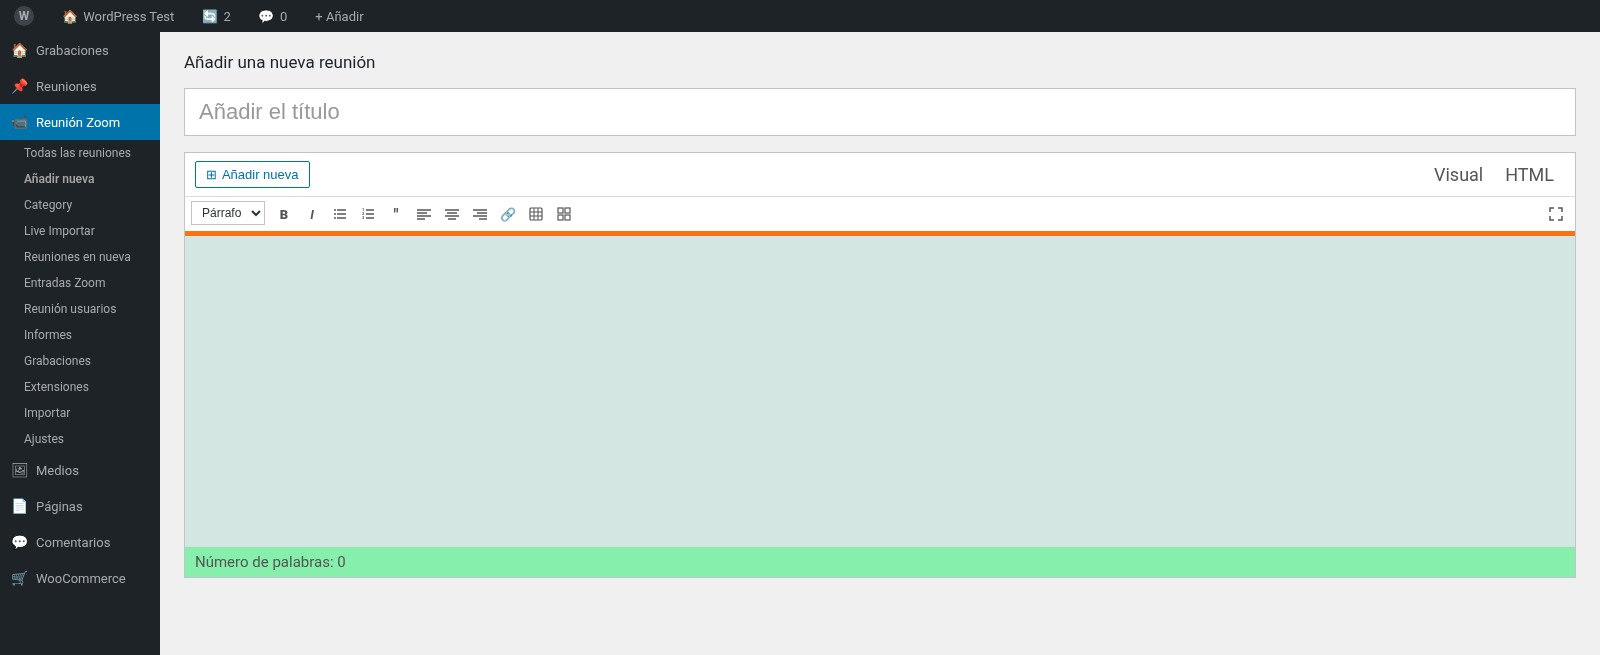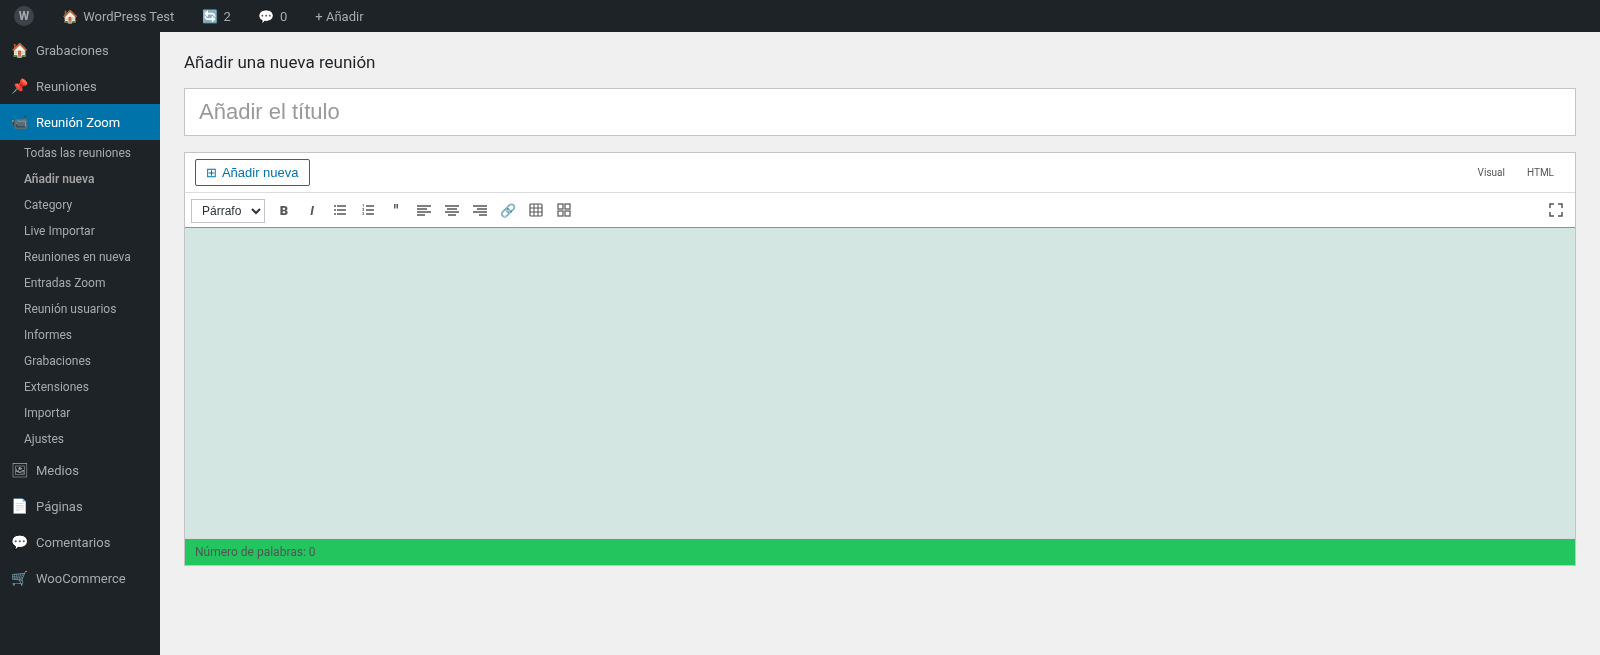--- a/index.html
+++ b/index.html
@@ -120,33 +120,33 @@
       font-size: 13px;
       cursor: pointer;
       border-radius: 2px;
     }
     .editor-tabs {
       display: flex;
       gap: 0;
     }
     .editor-tab {
       padding: 4px 10px;
-      font-size: 10px;
+      font-size: 18px;
       cursor: pointer;
       color: #555;
       border: 1px solid transparent;
     }
     .editor-tab.active { color: #555; }
 
     
     .editor-toolbar {
       display: flex;
-      align-items: flex-end;
+      align-items: flex-start;
       padding: 4px 6px;
-      border-bottom: 1px solid #f97316;
+      border-bottom: 5px solid #f97316;
       gap: 2px;
       background: #fff;
     }
     .toolbar-select {
       padding: 3px 6px;
       font-size: 12px;
       border: 1px solid #c3c4c7;
       background: #fff;
       color: #2c3338;
       cursor: pointer;
@@ -175,23 +175,23 @@
     .editor-content {
       background: #d4e6e1;
       min-height: 300px;
       height: 310px;
     }
 
     
     .editor-footer {
       border-top: 1px solid #dcdcde;
       padding: 6px 10px;
-      font-size: 12px;
+      font-size: 15px;
       color: #555;
-      background: #22c55e;
+      background: #86efac;
     }
   </style>
 </head>
 <body>
 
 <div id="wpadminbar">
   <div class="adminbar-item">
     <div class="wp-logo-icon">W</div>
   </div>
   <div class="adminbar-item">

